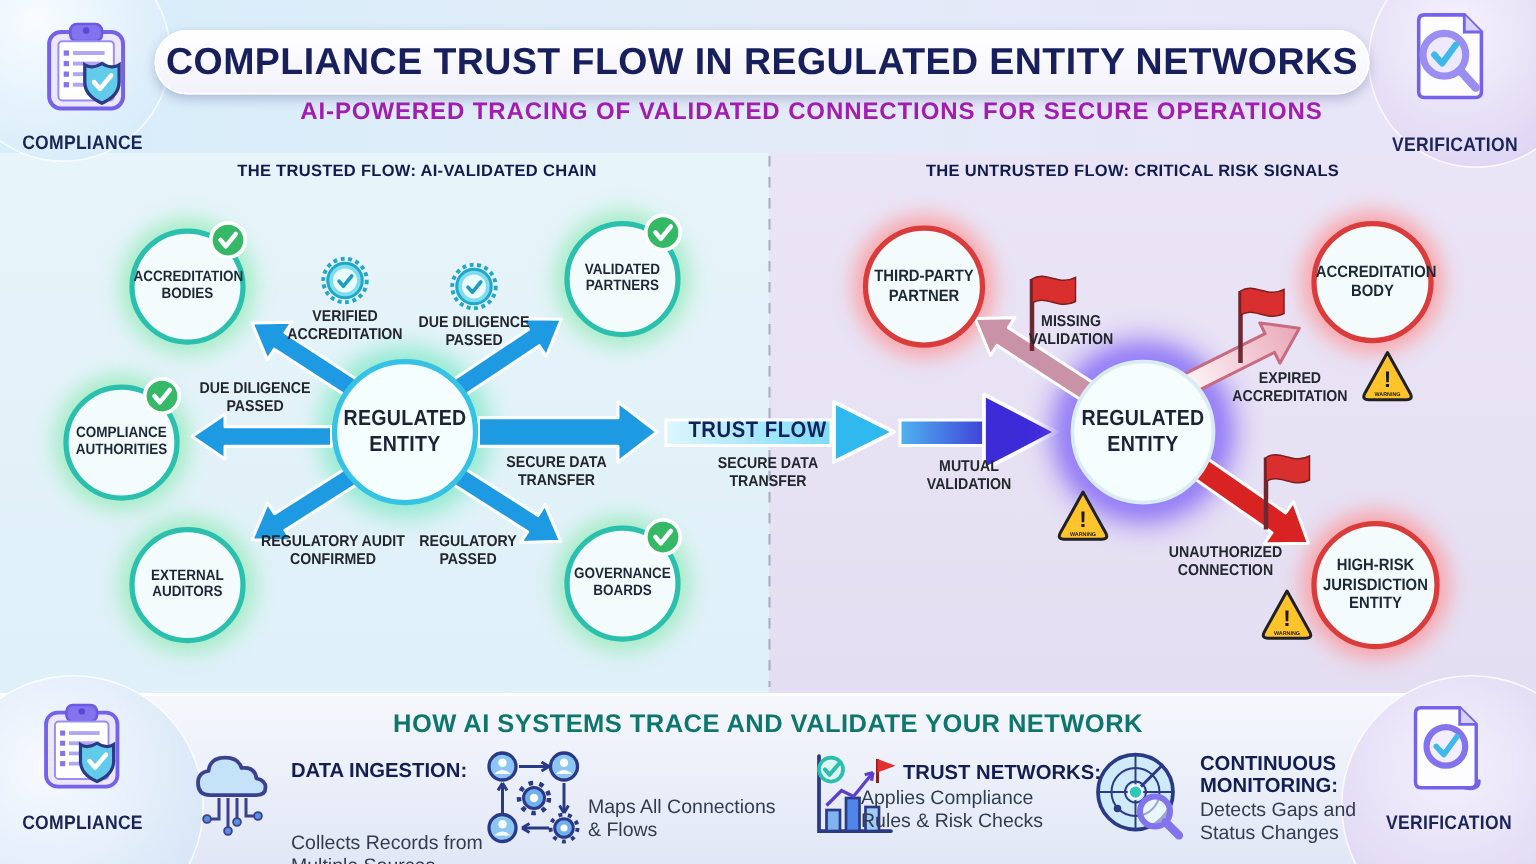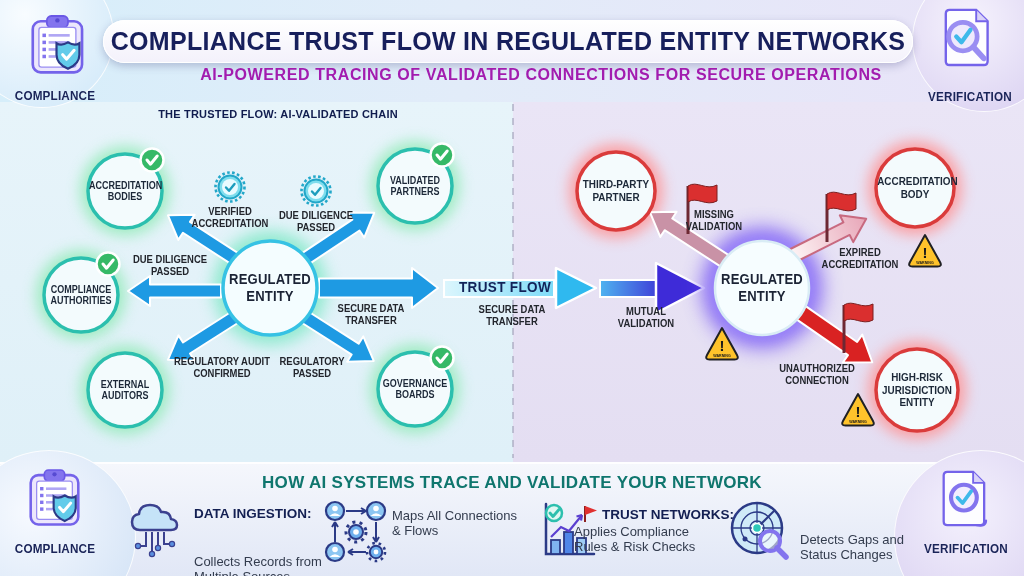--- a/index.html
+++ b/index.html
@@ -295,20 +295,23 @@
       <circle cx="27" cy="27" r="4.5" fill="#2cc8b8" stroke="#ffffff" stroke-width="1.5"></circle>
       <circle cx="15" cy="38" r="2.5" fill="#2b3a86"></circle>
       <circle cx="40" cy="40" r="10" fill="rgba(255,255,255,.55)" stroke="#8374ee" stroke-width="4"></circle>
       <line x1="47" y1="47" x2="56" y2="56" stroke="#8374ee" stroke-width="5.5" stroke-linecap="round"></line>
     </g>
   </svg>
 
   <div class="abs z4" style="left:98px;top:108px;width:360px;">
     <div class="sec-head">THE TRUSTED FLOW: AI-VALIDATED CHAIN</div>
   </div>
+  <div class="abs z4" style="left:565px;top:108px;width:380px;">
+    <div class="sec-head">THE UNTRUSTED FLOW: CRITICAL RISK SIGNALS</div>
+  </div>
 
   <div class="lbl node-lbl z4" style="left:125px;top:191px;width:80px;">ACCREDITATION BODIES</div>
   <div class="lbl node-lbl z4" style="left:81px;top:295px;width:86px;">COMPLIANCE AUTHORITIES</div>
   <div class="lbl node-lbl z4" style="left:125px;top:390px;width:66px;">EXTERNAL AUDITORS</div>
   <div class="lbl node-lbl z4" style="left:415px;top:186px;width:72px;">VALIDATED PARTNERS</div>
   <div class="lbl node-lbl z4" style="left:415px;top:389px;width:86px;">GOVERNANCE BOARDS</div>
   <div class="lbl entity-lbl z4" style="left:270px;top:288px;width:96px;">REGULATED ENTITY</div>
 
   <div class="lbl tag-lbl z4" style="left:230px;top:218px;width:110px;">VERIFIED ACCREDITATION</div>
   <div class="lbl tag-lbl z4" style="left:316px;top:222px;width:102px;">DUE DILIGENCE PASSED</div>
@@ -333,20 +336,21 @@
   <div class="lbl corner-lbl z4" style="left:55px;top:96px;width:110px;">COMPLIANCE</div>
   <div class="lbl corner-lbl z4" style="left:970px;top:97px;width:110px;">VERIFICATION</div>
   <div class="lbl corner-lbl z4" style="left:55px;top:549px;width:110px;">COMPLIANCE</div>
   <div class="lbl corner-lbl z4" style="left:966px;top:549px;width:116px;">VERIFICATION</div>
 
   <div class="abs bottom-head z4">HOW AI SYSTEMS TRACE AND VALIDATE YOUR NETWORK</div>
 
   <div class="bi-title z4" style="left:194px;top:507px;width:140px;">DATA INGESTION:</div>
   <div class="bi-desc  z4" style="left:194px;top:554px;width:138px;">Collects Records from Multiple Sources</div>
 
-  <div class="bi-desc  z4" style="left:392px;top:508px;width:126px;">Maps All Connections &amp; Flows</div>
+  <div class="bi-desc  z4" style="left:392px;top:530px;width:126px;">Maps All Connections &amp; Flows</div>
 
   <div class="bi-title z4" style="left:602px;top:508px;width:140px;">TRUST NETWORKS:</div>
   <div class="bi-desc  z4" style="left:574px;top:524px;width:136px;">Applies Compliance Rules &amp; Risk Checks</div>
 
+  <div class="bi-title z4" style="left:800px;top:502px;width:122px;">CONTINUOUS MONITORING:</div>
   <div class="bi-desc  z4" style="left:800px;top:532px;width:130px;">Detects Gaps and Status Changes</div>
 
 </div>
 
 </body></html>

